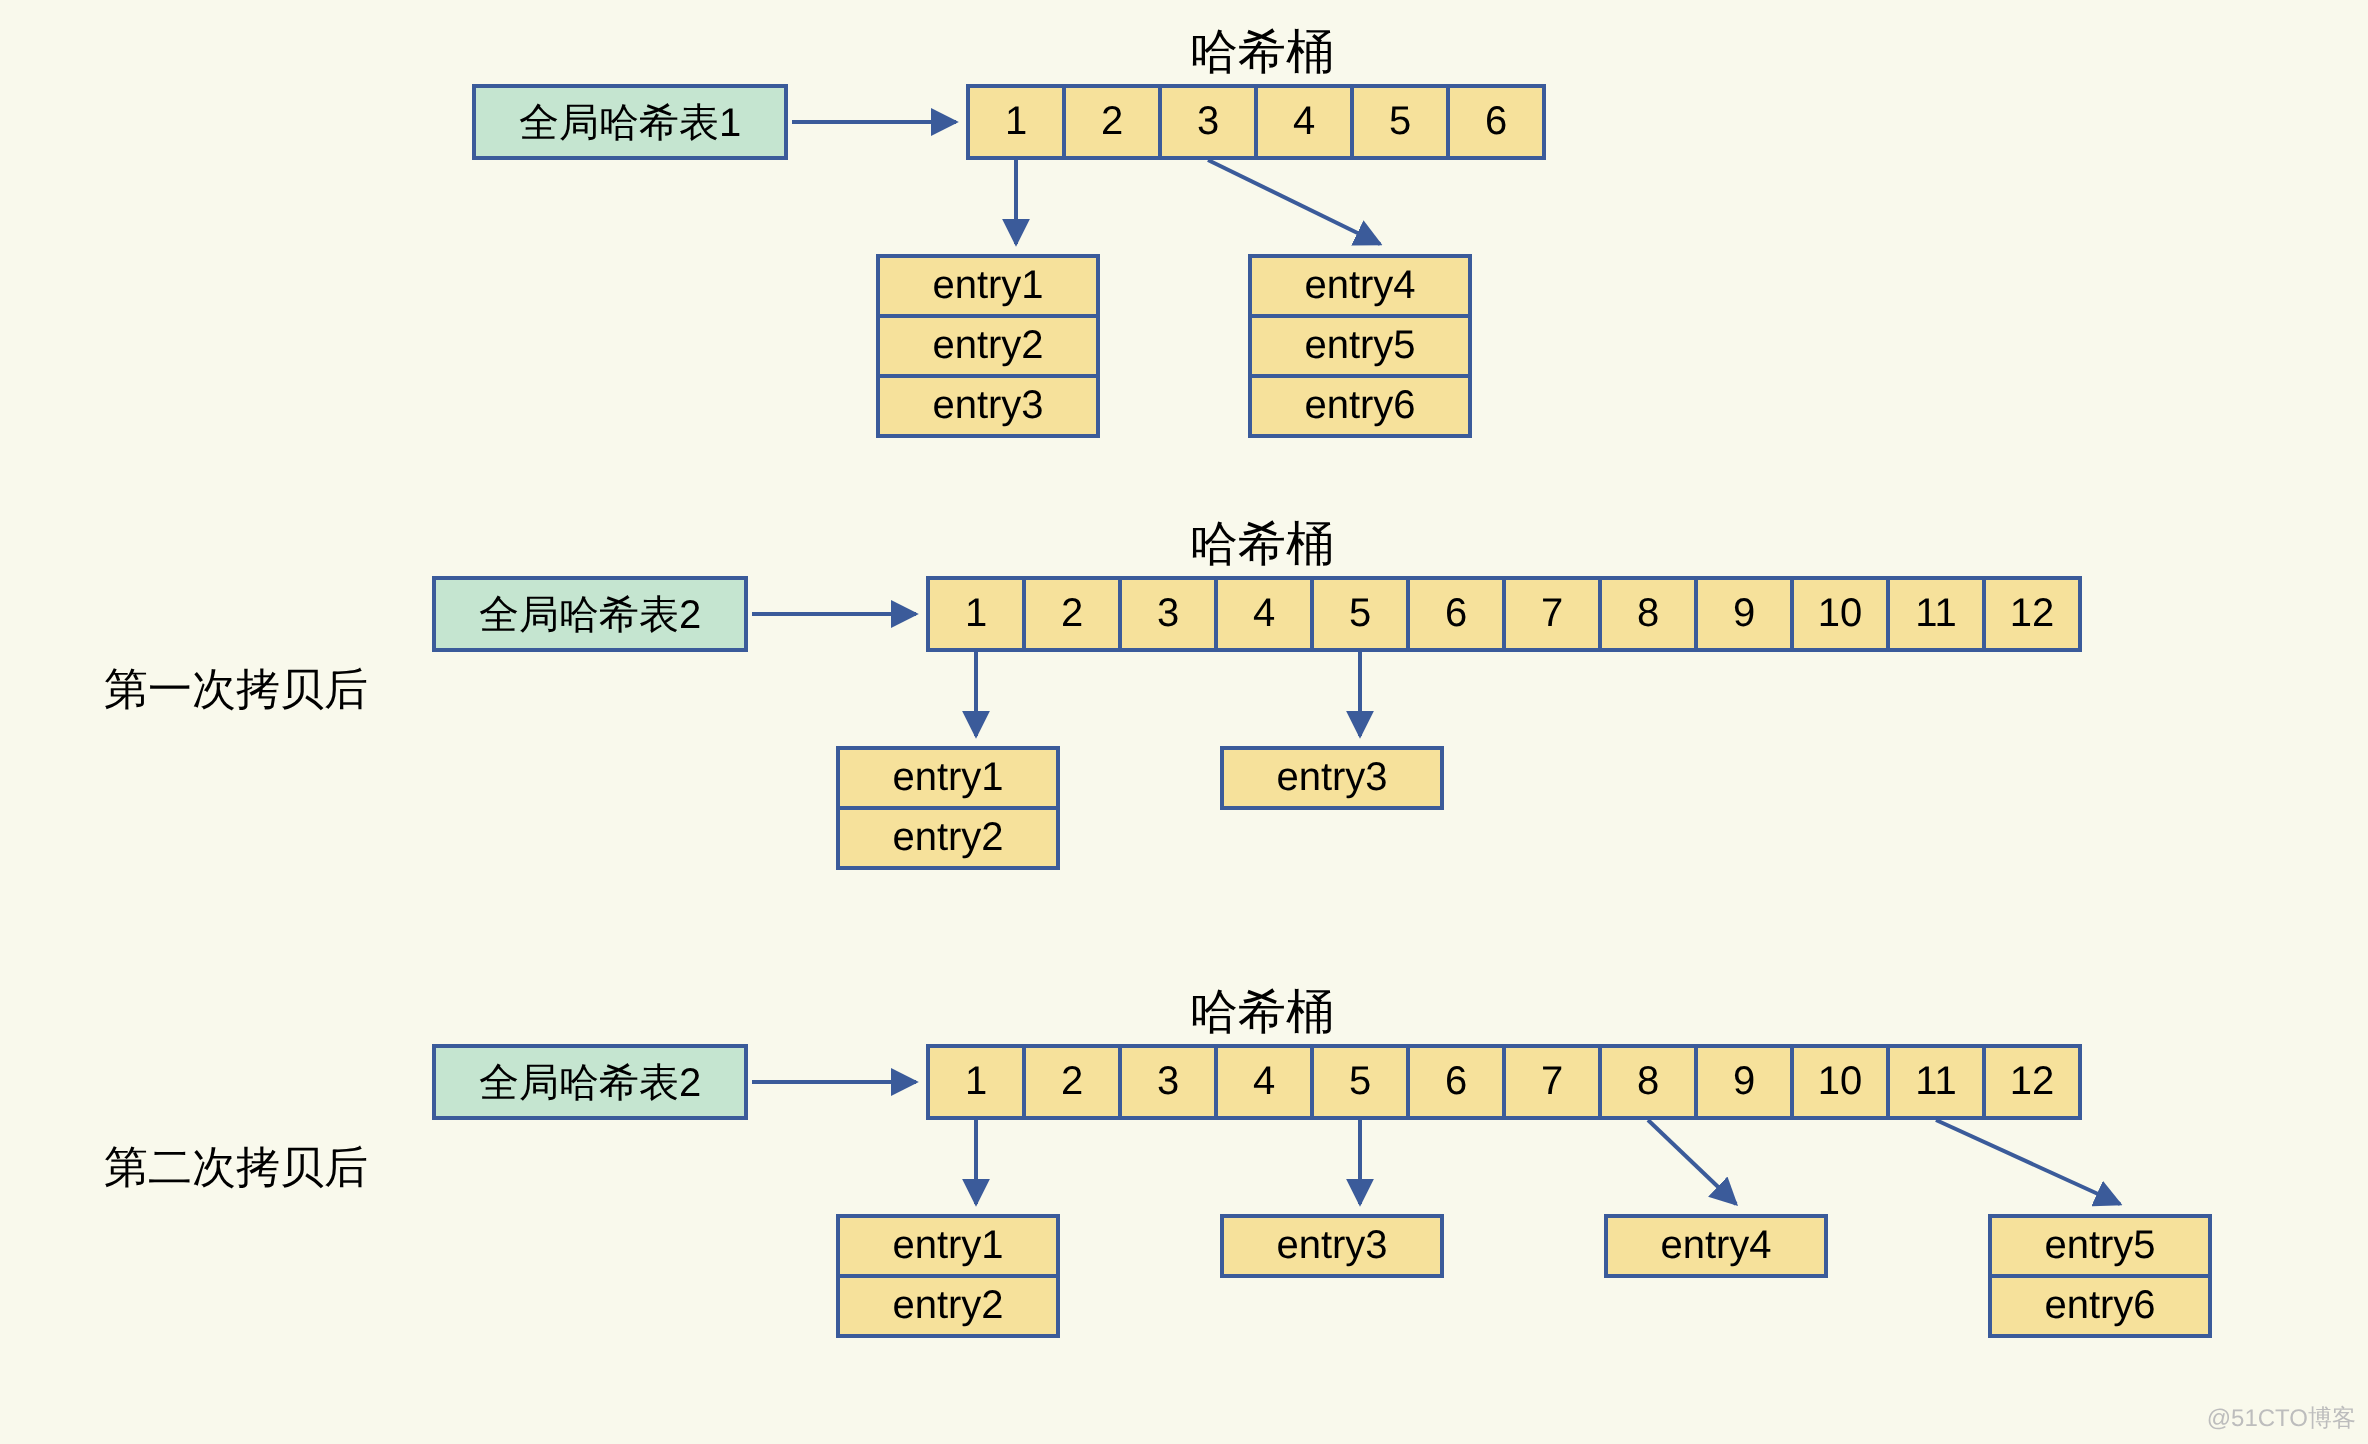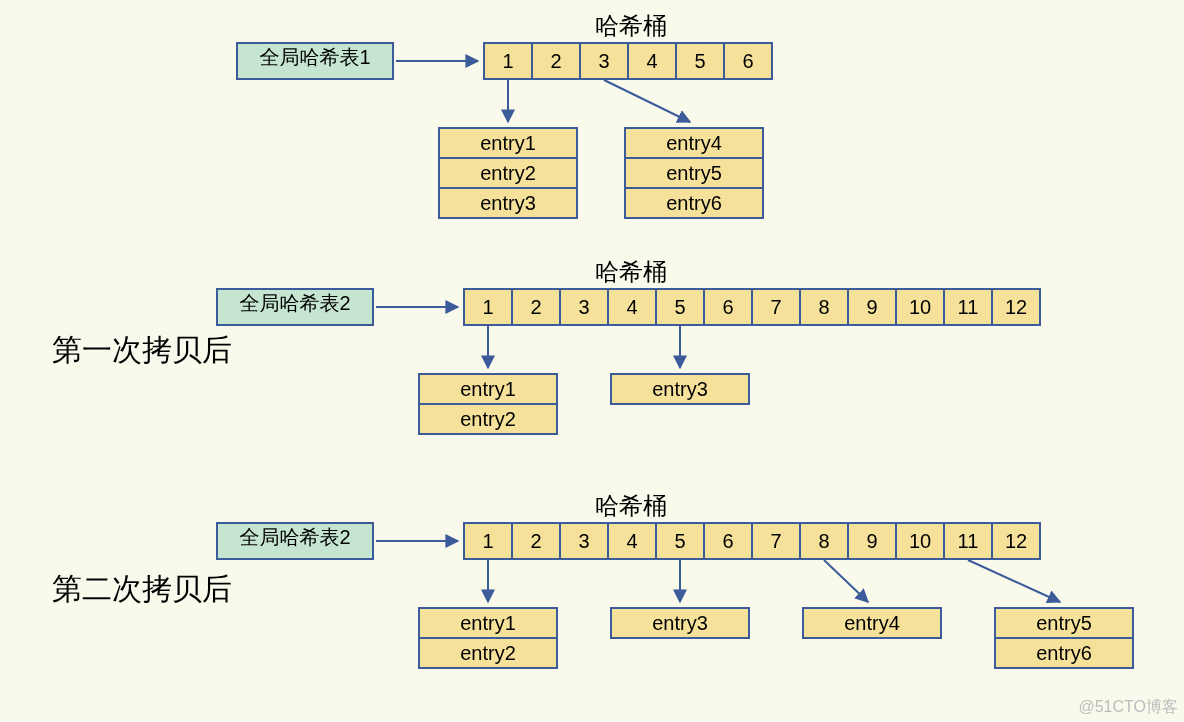--- a/index.html
+++ b/index.html
@@ -11,21 +11,21 @@
     font-family: "Helvetica Neue", Arial, "Microsoft YaHei", sans-serif;
     font-size: 20px;
     position: relative;
     overflow: hidden;
   }
   .green-box {
     position: absolute;
     background: #c5e5d0;
     border: 2px solid #3b5b9a;
     display: flex;
-    align-items: flex-start;
+    align-items: center;
     justify-content: center;
     box-sizing: border-box;
   }
   .bucket-row {
     position: absolute;
     display: flex;
     box-sizing: border-box;
   }
   .bucket {
     width: 50px;
@@ -38,45 +38,45 @@
     justify-content: center;
     box-sizing: border-box;
   }
   .bucket:first-child { margin-left: 0; }
   .entry-stack {
     position: absolute;
     display: flex;
     flex-direction: column;
   }
   .entry {
-    width: 140px;
+    width: 112px;
     height: 32px;
     background: #f6e19b;
     border: 2px solid #3b5b9a;
     margin-top: -2px;
     display: flex;
     align-items: center;
     justify-content: center;
     box-sizing: border-box;
   }
   .entry:first-child { margin-top: 0; }
   .heading {
     position: absolute;
     font-size: 24px;
   }
   .phase-label {
     position: absolute;
-    font-size: 30px;
+    font-size: 22px;
     margin-top: 34px;
   }
   .watermark {
     position: absolute;
     right: 6px;
     bottom: 4px;
-    font-size: 16px;
+    font-size: 12px;
     color: #bdbdbd;
   }
   svg.arrows {
     position: absolute;
     left: 0; top: 0;
     width: 1184px;
     height: 722px;
     pointer-events: none;
   }
 </style>

